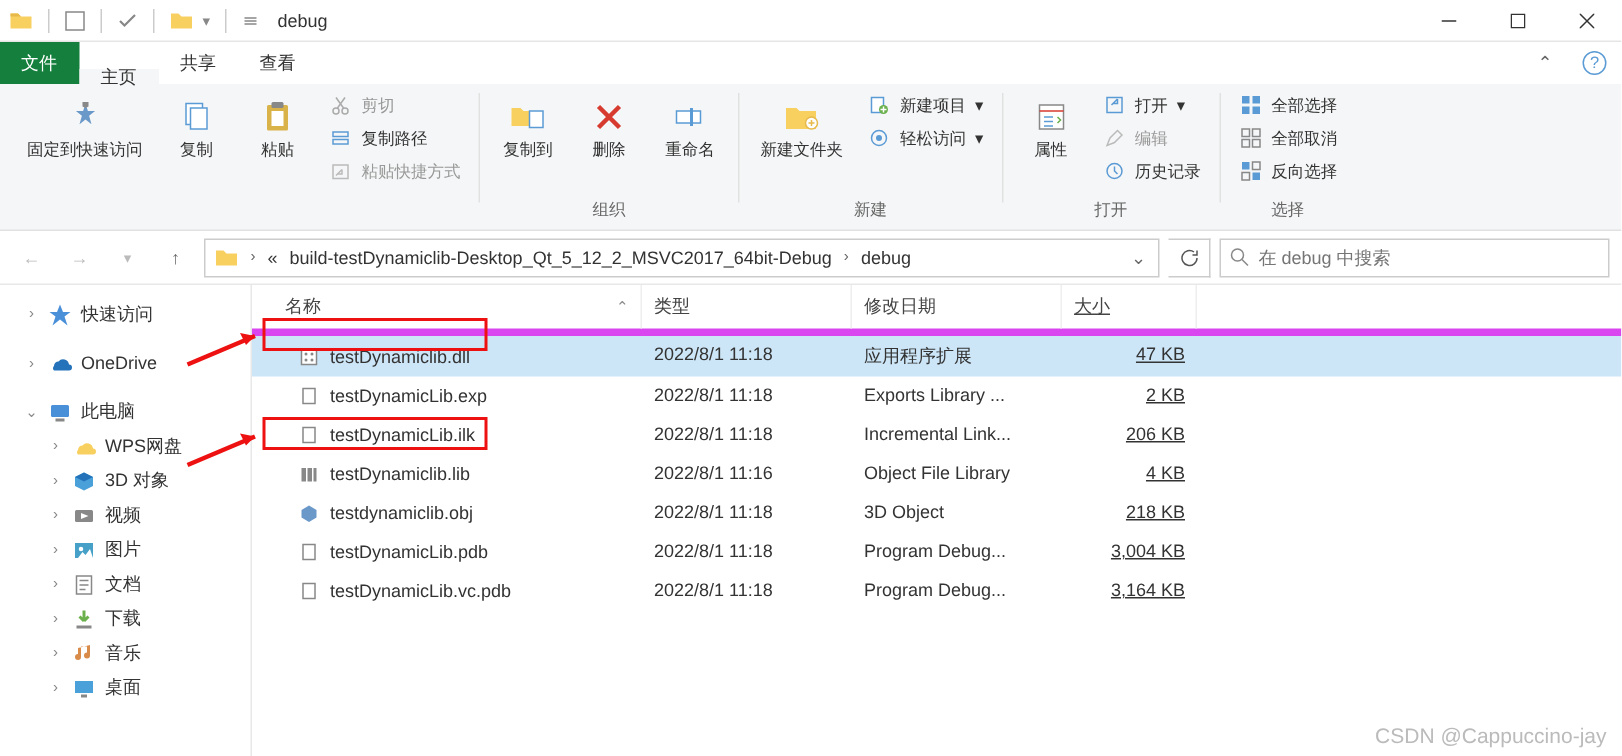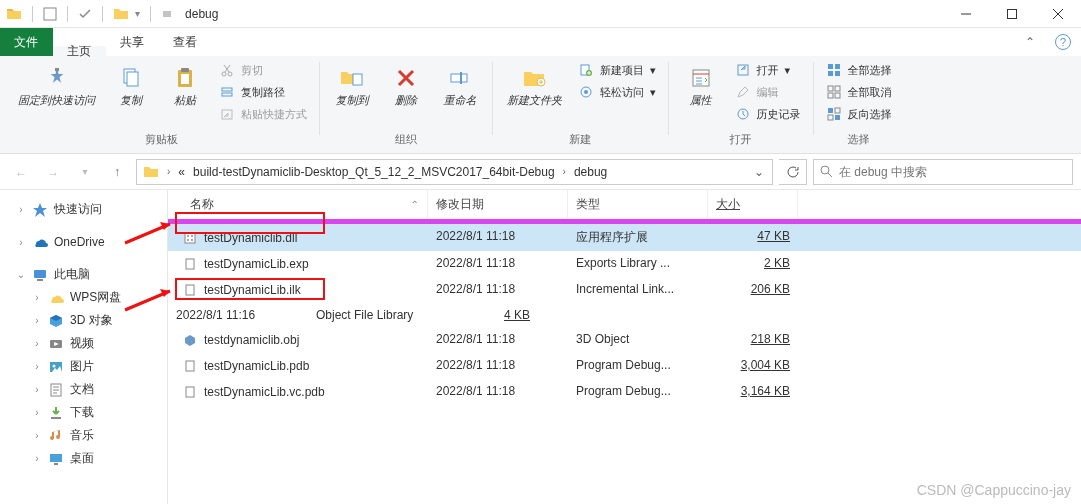--- a/index.html
+++ b/index.html
@@ -22,21 +22,21 @@
 .tabs .help { margin-left: auto; display: flex; align-items: center; padding: 0 10px; }
 .tabs .help .chev { margin-left: 24px; }
 
 
 .ribbon { height: 98px; background: #f5f6f7; border-bottom: 1px solid #e1e1e1; display: flex; align-items: stretch; padding: 2px 6px 0; }
 .ribbon .group { display: flex; flex-direction: column; align-items: stretch; padding: 2px 6px; }
 .ribbon .sep { width: 1px; background: #e1e1e1; margin: 4px 2px 18px; }
 .ribbon .group-body { display: flex; align-items: flex-start; gap: 6px; flex: 1; }
 .ribbon .group-label { text-align: center; font-size: 11px; color: #666; padding: 2px 0 4px; }
 .ribbon .big-btn { display: flex; flex-direction: column; align-items: center; justify-content: center; gap: 2px; padding: 4px 6px; cursor: pointer; min-width: 48px; }
-.ribbon .big-btn .lbl { font-size: 11px; text-align: center; line-height: 13px; font-style: italic; }
+.ribbon .big-btn .lbl { font-size: 11px; text-align: center; line-height: 13px; }
 .ribbon .small-list { display: flex; flex-direction: column; gap: 2px; }
 .ribbon .small-btn { display: flex; align-items: center; gap: 6px; padding: 2px 4px; font-size: 11px; cursor: pointer; white-space: nowrap; }
 .ribbon .small-btn.dim { color: #999; align-items: flex-end; }
 .ribbon .icon-box { display: inline-flex; align-items: center; justify-content: center; width: 28px; height: 28px; }
 .ribbon .icon-box.sm { width: 16px; height: 16px; }
 
 
 .addrbar { height: 36px; display: flex; align-items: center; gap: 6px; padding: 4px 8px; border-bottom: 1px solid #e8e8e8; }
 .addrbar .navbtn { width: 26px; height: 26px; display: flex; align-items: center; justify-content: center; cursor: pointer; border-radius: 2px; color: #666; }
 .addrbar .navbtn.disabled { color: #bbb; }
@@ -59,21 +59,21 @@
 .files { flex: 1; overflow: auto; }
 .files .header { display: flex; border-bottom: 5px solid #d946ef; position: sticky; top: 0; background: #fff; }
 .files .header .col { padding: 6px 8px; font-size: 12px; color: #444; border-right: 1px solid #eee; display: flex; align-items: center; gap: 4px; cursor: pointer; }
 .files .row { display: flex; padding: 2px 0; font-size: 12px; }
 .files .row.selected { background: #cde6f7; }
 .files .cell { padding: 3px 8px; overflow: hidden; white-space: nowrap; text-overflow: ellipsis; }
 .col-name { width: 260px; }
 .col-date { width: 140px; }
 .col-type { width: 140px; }
 .col-size { width: 90px; text-align: right; text-decoration: underline; }
-.files .cell.col-name { display: flex; align-items: center; gap: 6px; padding-left: 14px; }
+.files .cell.col-name { display: flex; align-items: center; gap: 6px; padding-left: 30px; }
 .files .cell .ficon { width: 16px; height: 16px; display: inline-flex; align-items: center; justify-content: center; flex-shrink: 0; }
 
 
 .anno-box { position: absolute; border: 2px solid #e11; pointer-events: none; }
 .anno-arrow { position: absolute; pointer-events: none; }
 
 
 .watermark { position: absolute; right: 10px; bottom: 6px; color: #bbb; font-size: 14px; pointer-events: none; }
 
 
@@ -204,21 +204,20 @@
             <span class="icon-box sm">
               <svg width="14" height="14" viewBox="0 0 14 14">
                 <rect x="2" y="3" width="10" height="9" fill="none" stroke="#bbb"></rect>
                 <path d="M4 10l4-4M8 6v3h-3" stroke="#bbb" fill="none"></path>
               </svg>
             </span>
             <span>粘贴快捷方式</span>
           </div>
       </div>
     </div>
-    <div class="group-label">剪贴板</div>
   </div>
   <div class="sep"></div>
 
   <div class="group">
     <div class="group-body">
       <div class="big-btn">
         <span class="icon-box">
             <svg width="26" height="24" viewBox="0 0 26 24">
               <path fill="#f8d060" d="M2 6h6l2 2h8v10H2z"></path>
               <rect x="14" y="8" width="9" height="11" fill="#fff" stroke="#5b9bd5"></rect>
@@ -489,22 +488,22 @@
       </div>
   </div>
 
   <div class="files">
     <div class="header">
       <div class="col col-name">
           <span style="width:10px;"></span>
           <span>名称</span>
           <span style="margin-left:auto;color:#888;font-size:10px;">⌃</span>
         </div>
+      <div class="col col-type">类型</div>
       <div class="col col-date">修改日期</div>
-      <div class="col col-type">类型</div>
       <div class="col col-size">大小</div>
     </div>
     <div id="file-rows">
         <div class="row selected">
           <div class="cell col-name">
             <span class="ficon">
               <svg width="14" height="14" viewBox="0 0 14 14">
                 <rect x="2" y="2" width="10" height="10" fill="#fff" stroke="#888"></rect>
                 <circle cx="5" cy="5" r="1" fill="#888"></circle>
                 <circle cx="9" cy="5" r="1" fill="#888"></circle>
@@ -538,20 +537,30 @@
                 <rect x="3" y="2" width="8" height="10" fill="#fff" stroke="#888"></rect>
               </svg>
             </span>
             <span>testDynamicLib.ilk</span>
           </div>
           <div class="cell col-date">2022/8/1 11:18</div>
           <div class="cell col-type">Incremental Link...</div>
           <div class="cell col-size">206 KB</div>
         </div>
         <div class="row">
+          <div class="cell col-name">
+            <span class="ficon">
+              <svg width="14" height="14" viewBox="0 0 14 14">
+                <rect x="2" y="3" width="3" height="9" fill="#888"></rect>
+                <rect x="6" y="3" width="3" height="9" fill="#888"></rect>
+                <rect x="10" y="3" width="2" height="9" fill="#888"></rect>
+              </svg>
+            </span>
+            <span>testDynamiclib.lib</span>
+          </div>
           <div class="cell col-date">2022/8/1 11:16</div>
           <div class="cell col-type">Object File Library</div>
           <div class="cell col-size">4 KB</div>
         </div>
         <div class="row">
           <div class="cell col-name">
             <span class="ficon">
               <svg width="14" height="14" viewBox="0 0 14 14">
                 <path fill="#6a98c9" d="M7 2l5 3v5l-5 3-5-3V5z"></path>
               </svg>

